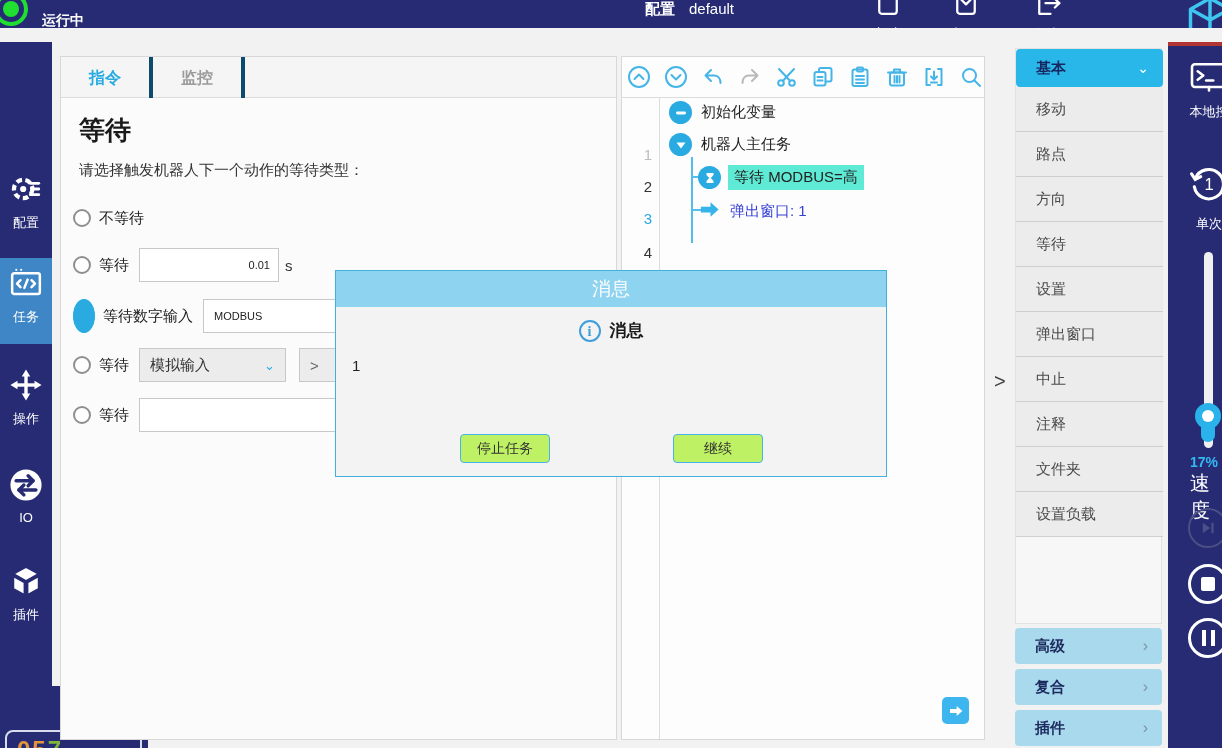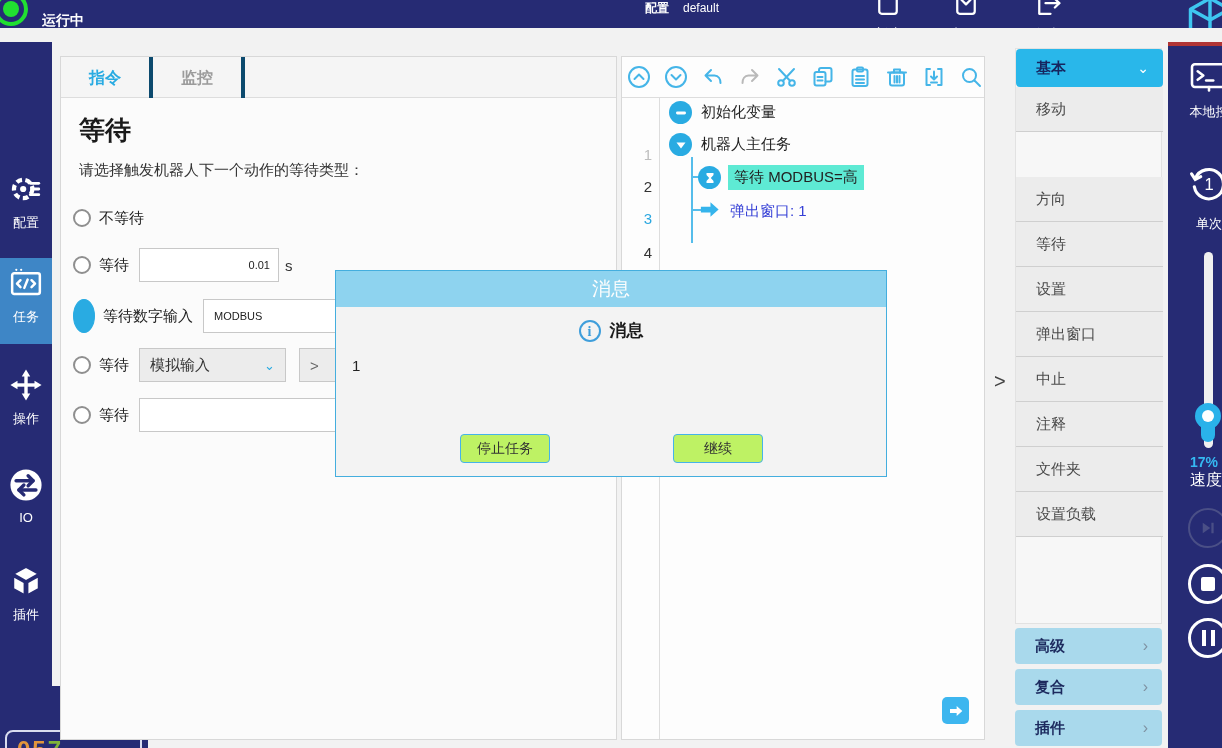--- a/index.html
+++ b/index.html
@@ -5,21 +5,21 @@
   * { margin:0; padding:0; box-sizing:border-box; }
   html,body { width:1222px; height:748px; }
   body { font-family:"Liberation Sans", sans-serif; background:#f2f2f2; }
   .screen { position:absolute; top:0; left:0; width:1222px; height:748px; overflow:hidden; background:#f2f2f2; }
 
   
   .topbar { position:absolute; left:0; top:0; width:1222px; height:28px; background:#262b74; color:#fff; overflow:hidden; }
   .status-dot { position:absolute; left:-6px; top:-8px; width:34px; height:34px; border:4px solid #21df31; border-radius:50%; }
   .status-dot::after { content:""; position:absolute; left:5px; top:5px; width:16px; height:16px; background:#21df31; border-radius:50%; }
   .status-label { position:absolute; left:42px; top:12px; font-size:14px; font-weight:bold; }
-  .config-wrap { position:absolute; left:645px; top:0; font-size:12px; }
+  .config-wrap { position:absolute; left:645px; top:0; font-size:15px; }
   .config-key { font-weight:bold; margin-right:14px; }
   .tb-action { position:absolute; top:-10px; width:60px; text-align:center; }
   .tb-action .ticon { display:block; margin:0 auto; }
   .tb-action .tlabel { display:block; font-size:13px; margin-top:1px; }
   .act-new { left:858px; } .act-open { left:936px; } .act-save { left:1018px; }
   .logo-cube { position:absolute; right:-14px; top:-6px; }
 
   .red-strip { position:absolute; left:1168px; top:42px; width:54px; height:4px; background:#b03535; }
 
   
@@ -94,21 +94,21 @@
   .ctrlbar { position:absolute; left:1168px; top:46px; width:54px; height:702px; background:#262b74; color:#fff; overflow:hidden; }
   .cb-icon-block { position:absolute; width:70px; text-align:center; }
   .cb-label { display:block; font-size:13px; color:#fff; margin-top:5px; white-space:nowrap; }
   .cb-terminal { left:6px; top:14px; }
   .cb-single { left:6px; top:116px; }
   .slider-track { position:absolute; left:36px; top:206px; width:9px; height:196px; background:#f0f0f0; border-radius:5px; }
   .slider-thumb { position:absolute; left:27px; top:357px; width:26px; height:26px; background:#2ab2ea; border-radius:50%; }
   .slider-thumb::after { content:""; position:absolute; left:7px; top:7px; width:12px; height:12px; background:#fff; border-radius:50%; }
   .slider-tail { position:absolute; left:33px; top:380px; width:14px; height:16px; background:#2ab2ea; border-radius:0 0 7px 7px; }
   .speed-pct { position:absolute; left:22px; top:408px; font-size:14px; font-weight:bold; color:#35b9f2; }
-  .speed-label { position:absolute; left:22px; top:424px; font-size:16px; color:#fff; }
+  .speed-label { position:absolute; left:22px; top:424px; font-size:20px; color:#fff; }
   .cb-round { position:absolute; left:20px; width:40px; height:40px; border-radius:50%; display:flex; align-items:center; justify-content:center; }
   .cb-step { top:462px; border:2px solid #4a4f86; }
   .cb-stop { top:518px; border:3px solid #fff; }
   .cb-stop .sq { width:14px; height:14px; background:#fff; border-radius:2px; }
   .cb-pause { top:572px; border:3px solid #fff; }
   .cb-pause .bars { display:flex; gap:5px; }
   .cb-pause .bars i { display:block; width:4px; height:16px; background:#fff; }
 
   
   .modal { position:absolute; left:335px; top:270px; width:552px; height:207px; background:#f3f3f3; border:1px solid #44aede; z-index:10; }
@@ -400,20 +400,21 @@
   <div class="expander">
     <span class="exp-chev">&gt;</span>
   </div>
 
   <div class="right-panel">
     <div class="rp-header">
       <span class="h-label">基本</span>
       <span class="h-chev">⌄</span>
     </div>
     <div class="rp-item" style="top:38px">移动</div>
+    <div class="rp-item" style="top:83px">路点</div>
     <div class="rp-item" style="top:128px">方向</div>
     <div class="rp-item" style="top:173px">等待</div>
     <div class="rp-item" style="top:218px">设置</div>
     <div class="rp-item" style="top:263px">弹出窗口</div>
     <div class="rp-item" style="top:308px">中止</div>
     <div class="rp-item" style="top:353px">注释</div>
     <div class="rp-item" style="top:398px">文件夹</div>
     <div class="rp-item" style="top:443px">设置负载</div>
   </div>
 

